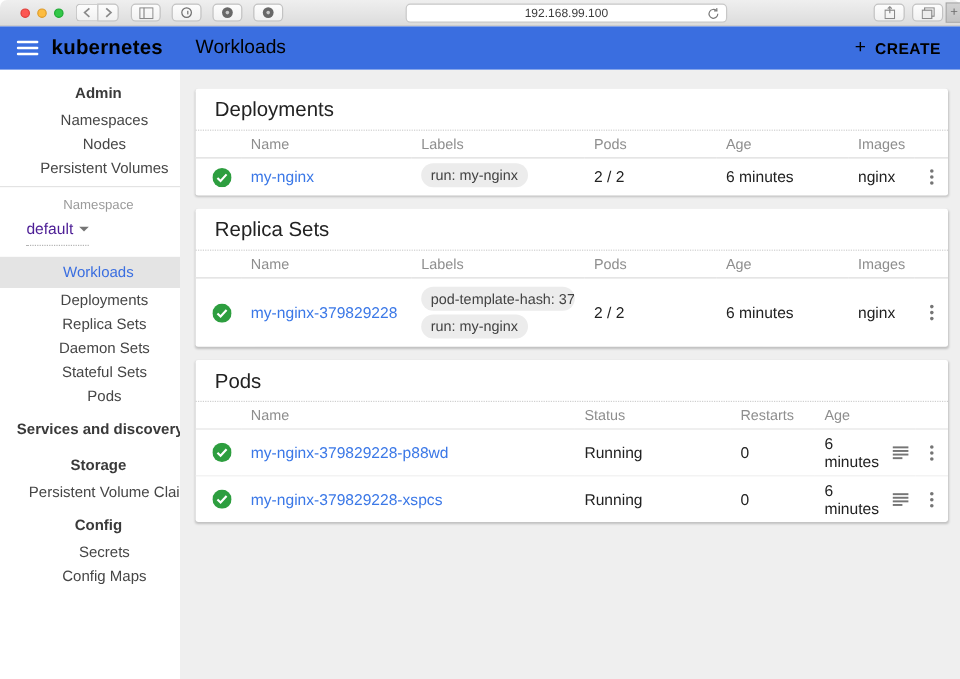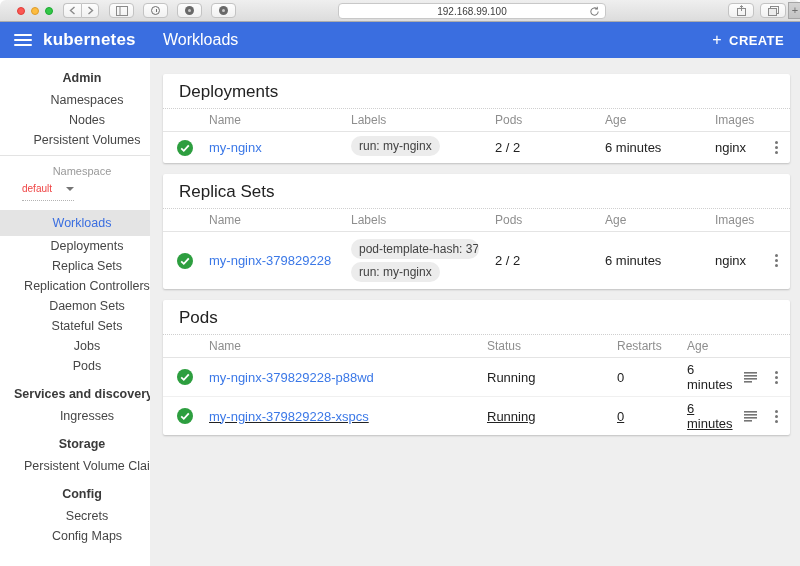--- a/index.html
+++ b/index.html
@@ -31,21 +31,21 @@
     border:1px solid #c8c8c8; border-radius:4px; font-size:10px; color:#3c3c3c;
     display:flex; align-items:center; justify-content:center; }
   .reload { position:absolute; right:5px; top:2px; }
   .rightbtns { position:absolute; right:14px; top:3px; display:flex; gap:6px; }
   .rightbtns .cbtn { width:26px; }
   .newtab { position:absolute; right:-2px; top:2px; width:14px; height:17px;
     background:linear-gradient(#d3d3d3,#c3c3c3); border:1px solid #a5a5a5; color:#6d6d6d;
     font-size:11px; text-align:center; line-height:15px; }
 
   
-  .appbar { height:36px; flex:0 0 36px; background:#3a6ee0; color:#ffffff; display:flex;
+  .appbar { height:36px; flex:0 0 36px; background:#3a6ee0; color:#000000; display:flex;
     align-items:center; padding:0 16px 0 14px; position:relative; }
   .hamburger { width:18px; display:flex; flex-direction:column; gap:3px; cursor:pointer; }
   .hamburger span { height:2px; background:#fff; border-radius:1px; }
   .logo { font-size:17px; font-weight:bold; margin-left:11px; letter-spacing:.2px; }
   .pagetitle { position:absolute; left:163px; font-size:16px; }
   .createbtn { margin-left:auto; display:flex; align-items:center; gap:7px; font-size:13px;
     font-weight:bold; letter-spacing:.4px; cursor:pointer; }
   .createbtn .plus { font-size:16px; font-weight:normal; line-height:1; }
 
   
@@ -53,21 +53,21 @@
   .sidebar { width:150px; flex:0 0 150px; background:#fff; padding-top:8px;
     font-size:12.5px; color:#464646; white-space:nowrap;text-align:center; }
   .side-title { height:24px; line-height:24px; padding-left:14px; font-weight:bold; color:#3a3a3a; }
   .side-item { height:20px; line-height:20px; padding-left:24px; cursor:pointer; }
   .side-item.top { padding-left:14px; height:26px; line-height:26px; }
   .side-item.active { background:#e4e4e4; color:#3a6ee0; }
   .side-divider { border-top:1px solid #e3e3e3; margin:5px 0 0; }
   .ns-label { font-size:11px; color:#9a9a9a; padding:9px 0 2px 14px; }
   .ns-select { margin:4px 0 9px 22px; width:52px; border-bottom:1px dotted #b3b3b3;
     padding-bottom:6px; display:flex; align-items:center; justify-content:space-between;
-    font-size:10px; color:#ef4444; cursor:pointer; }
+    font-size:13px; color:#4c1d95; cursor:pointer; }
   .ns-caret { width:0; height:0; border-left:4px solid transparent; border-right:4px solid transparent;
     border-top:4px solid #757575; }
   .gap6 { height:6px; }
 
   .content { flex:1; background:#efefef; padding:16px 10px 0 13px; overflow:hidden; }
   .card { background:#fff; border-radius:2px; box-shadow:0 1px 2px rgba(0,0,0,.2); margin-bottom:11px; }
   .card-title { font-size:17px; color:#222; padding:8px 16px 6px; border-bottom:1px dotted #cfcfcf; }
   table { width:100%; border-collapse:collapse; table-layout:fixed; font-size:13px; color:#222; }
   th { font-size:12px; font-weight:normal; color:#8e8e8e; text-align:left; padding:4px 8px; }
   thead tr { border-bottom:1px solid #e4e4e4; }
@@ -174,28 +174,25 @@
       <div class="side-item">Persistent Volumes</div>
       <div class="side-divider"></div>
       <div class="ns-label">Namespace</div>
       <div class="ns-select">
         <span>default</span>
         <span class="ns-caret"></span>
       </div>
       <div class="side-item top active">Workloads</div>
       <div class="side-item">Deployments</div>
       <div class="side-item">Replica Sets</div>
-      <div class="side-item">Replication Controllers</div>
       <div class="side-item">Daemon Sets</div>
       <div class="side-item">Stateful Sets</div>
-      <div class="side-item">Jobs</div>
       <div class="side-item">Pods</div>
       <div class="gap6"></div>
       <div class="side-title">Services and discovery</div>
-      <div class="side-item">Ingresses</div>
       <div class="gap6"></div>
       <div class="side-title">Storage</div>
       <div class="side-item">Persistent Volume Claims</div>
       <div class="gap6"></div>
       <div class="side-title">Config</div>
       <div class="side-item">Secrets</div>
       <div class="side-item">Config Maps</div>
     </div>
 
     <div class="content">
@@ -347,21 +344,21 @@
                   </svg>
                 </td>
               <td>
                   <span class="dots">
                     <i></i>
                     <i></i>
                     <i></i>
                   </span>
                 </td>
             </tr>
-            <tr style="height:27px;text-decoration:underline;">
+            <tr style="height:27px;">
               <td class="c-icon">
                   <svg class="okicon" width="16" height="16" viewBox="0 0 16 16">
                     <circle cx="8" cy="8" r="8" fill="#2d9e3f"></circle>
                     <path d="M4.2 8.3 L6.8 10.8 L11.8 5.3" stroke="#fff" stroke-width="1.8" fill="none"></path>
                   </svg>
                 </td>
               <td><a class="k8slink">my-nginx-379829228-xspcs</a></td>
               <td>Running</td>
               <td>0</td>
               <td>6 minutes</td>

